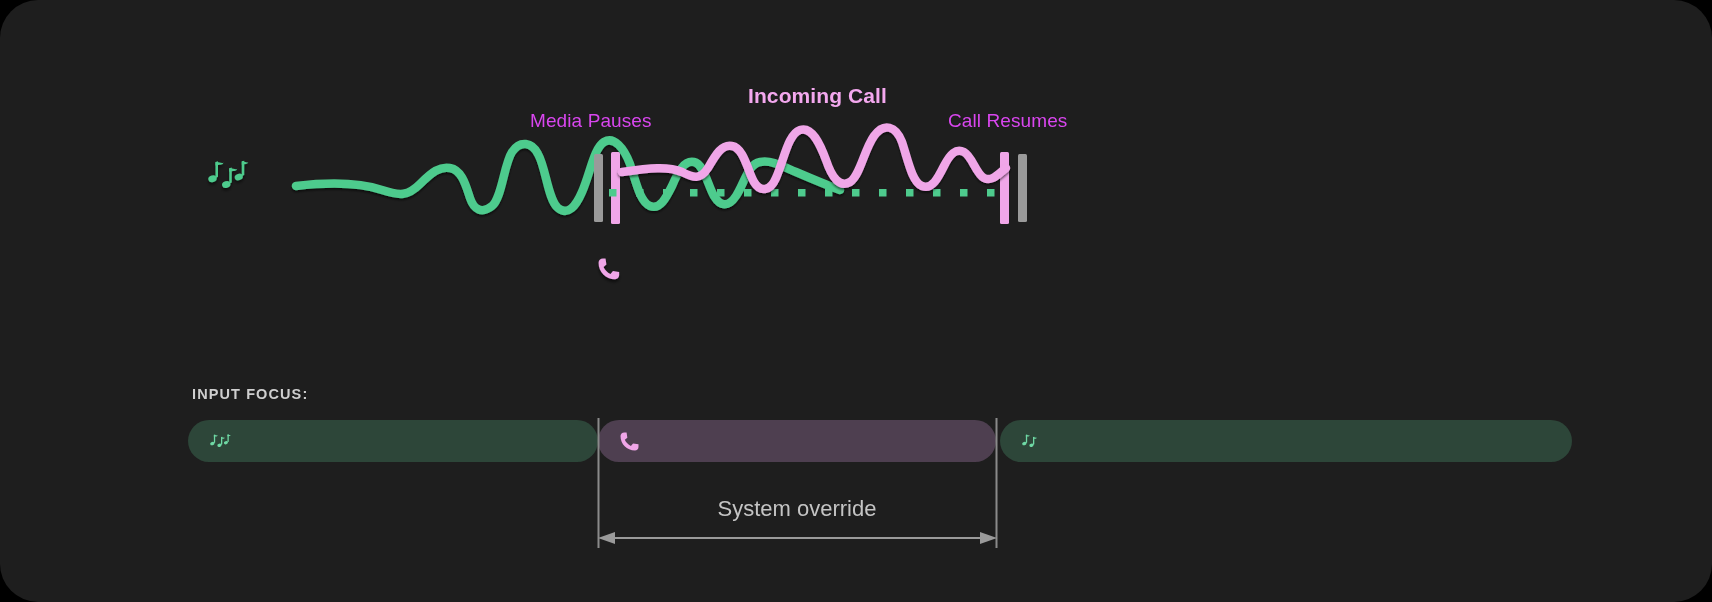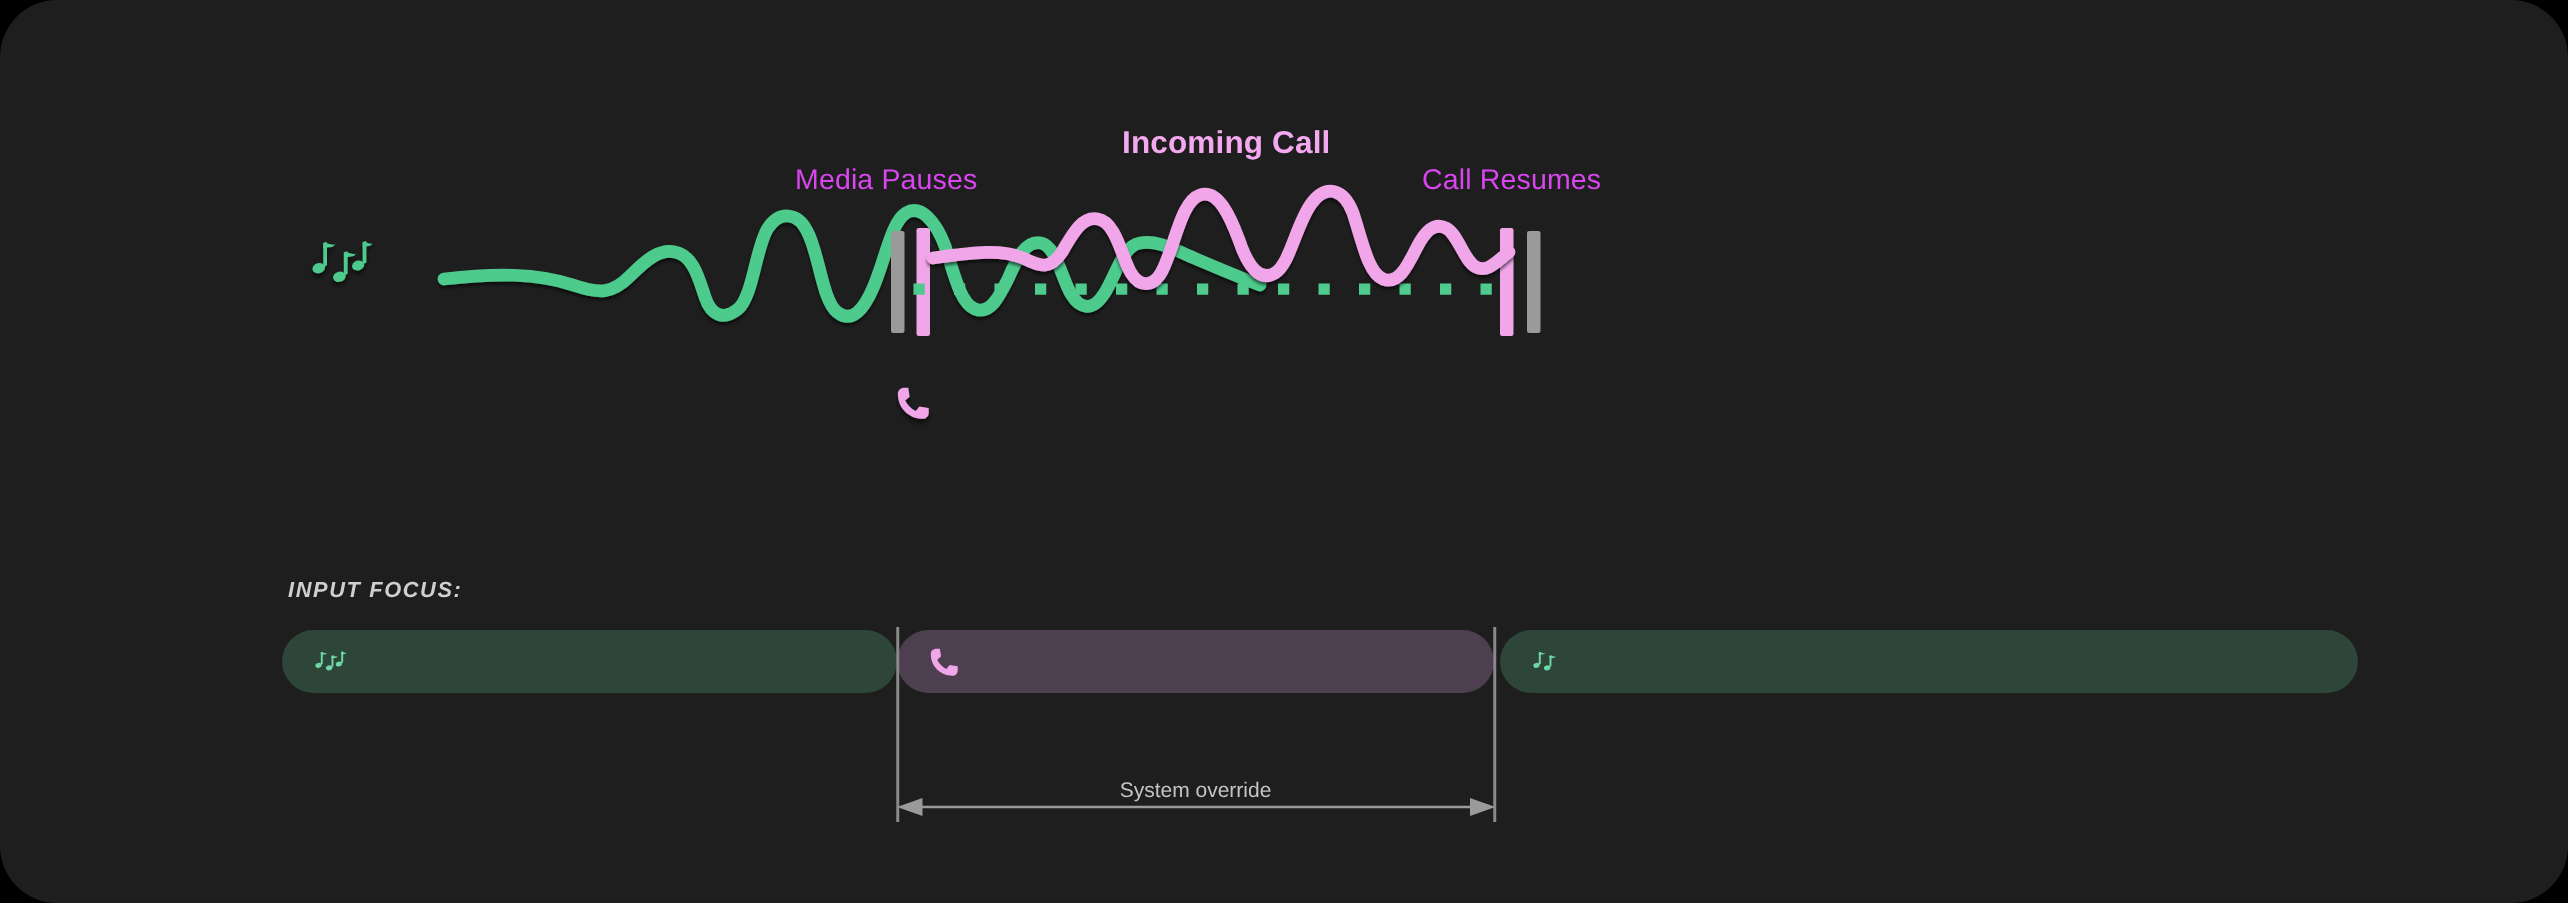--- a/index.html
+++ b/index.html
@@ -40,41 +40,40 @@
 
   
   #focus-section{
     position:absolute;left:0;top:352px;width:1712px;height:250px;
   }
   #focus-heading{
     position:absolute;left:192px;top:34px;
     font-size:14.5px;font-weight:bold;
     letter-spacing:1.1px;
     color:#cfcfcf;
-    font-style:italic;
   }
   .focus-track{
     position:absolute;top:68px;height:42px;
     border-radius:21px;
     display:flex;align-items:center;
   }
   .focus-track .bar-icon{
     margin-left:22px;
     display:block;
     line-height:0;
   }
   #track-media-a{left:188px;width:410px;background:#2d4639;}
   #track-call   {left:598px;width:398px;background:#4e3f50;}
   #track-media-b{left:1000px;width:572px;background:#2d4639;}
 
   #override-svg{position:absolute;left:0;top:0;}
   #override-label{
-    position:absolute;left:598px;top:166px;width:398px;
+    position:absolute;left:598px;top:144px;width:398px;
     text-align:center;
-    font-size:14px;color:#c4c4c4;
+    font-size:22px;color:#c4c4c4;
     white-space:nowrap;
   }
 </style>
 </head>
 <body>
 
 <div id="stage">
 
   <div id="timeline">
 

